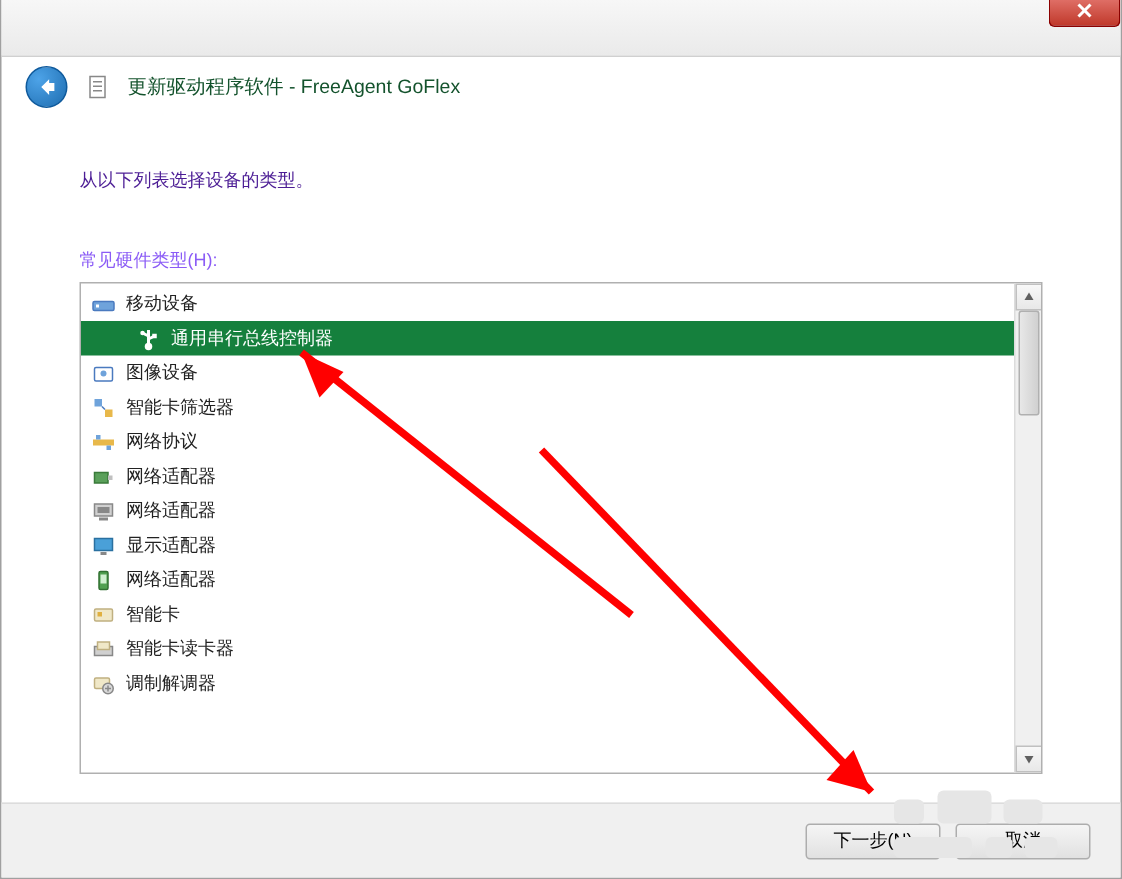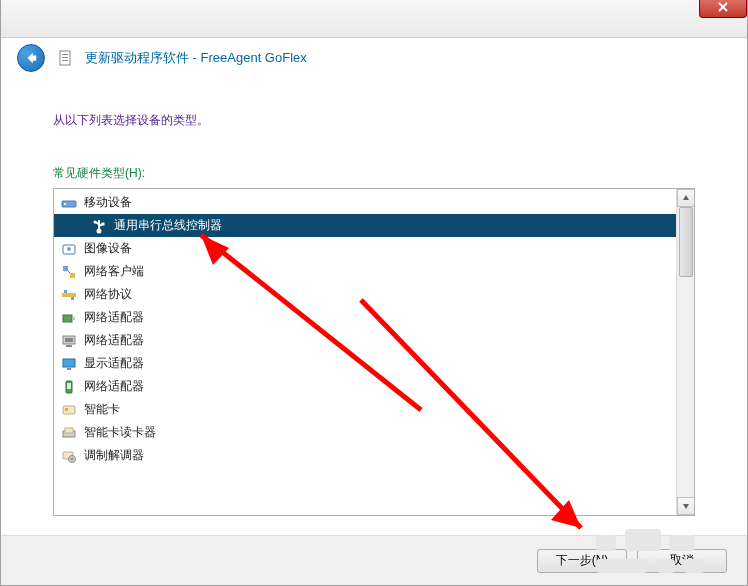--- a/index.html
+++ b/index.html
@@ -78,33 +78,33 @@
     }
     .doc-icon {
       width: 16px;
       height: 16px;
       display: inline-flex;
       align-items: center;
       justify-content: center;
     }
     .title-text {
       font-size: 13px;
-      color: #0369a1;
+      color: #14532d;
     }
     .content {
       padding: 34px 52px 12px 52px;
     }
     .heading {
       color: #4c1d95;
       font-size: 12px;
       margin-bottom: 36px;
     }
     .label {
       font-size: 12px;
-      color: #15803d;
+      color: #8b5cf6;
       margin-bottom: 6px;
     }
     .list-container {
       border: 1px solid #b0b0b0;
       height: 328px;
       position: relative;
       background: #fff;
       overflow: hidden;
     }
     .list-inner {
@@ -114,21 +114,21 @@
       display: flex;
       align-items: center;
       height: 23px;
       padding-left: 6px;
       gap: 6px;
       font-size: 12px;
       color: #222;
       cursor: pointer;
     }
     .list-item.selected {
-      background: #0c4a6e;
+      background: #15803d;
       color: #fff;
       padding-left: 36px;
     }
     .list-item.selected .item-text {
       color: #fff;
     }
     .item-icon {
       width: 18px;
       height: 18px;
       display: inline-flex;
@@ -299,21 +299,21 @@
             <span class="item-text">图像设备</span>
           </div>
           <div class="list-item">
             <span class="item-icon">
               <svg width="16" height="16" viewBox="0 0 16 16">
                 <rect x="2" y="2" width="5" height="5" fill="#6fa3db"></rect>
                 <rect x="9" y="9" width="5" height="5" fill="#e8b84a"></rect>
                 <line x1="7" y1="7" x2="9" y2="9" stroke="#4a7abf"></line>
               </svg>
             </span>
-            <span class="item-text">网络客户端</span>
+            <span class="item-text">智能卡筛选器</span>
           </div>
           <div class="list-item">
             <span class="item-icon">
               <svg width="16" height="16" viewBox="0 0 16 16">
                 <rect x="1" y="6" width="14" height="4" fill="#e8b84a"></rect>
                 <rect x="3" y="3" width="3" height="3" fill="#6fa3db"></rect>
                 <rect x="10" y="10" width="3" height="3" fill="#6fa3db"></rect>
               </svg>
             </span>
             <span class="item-text">网络协议</span>

